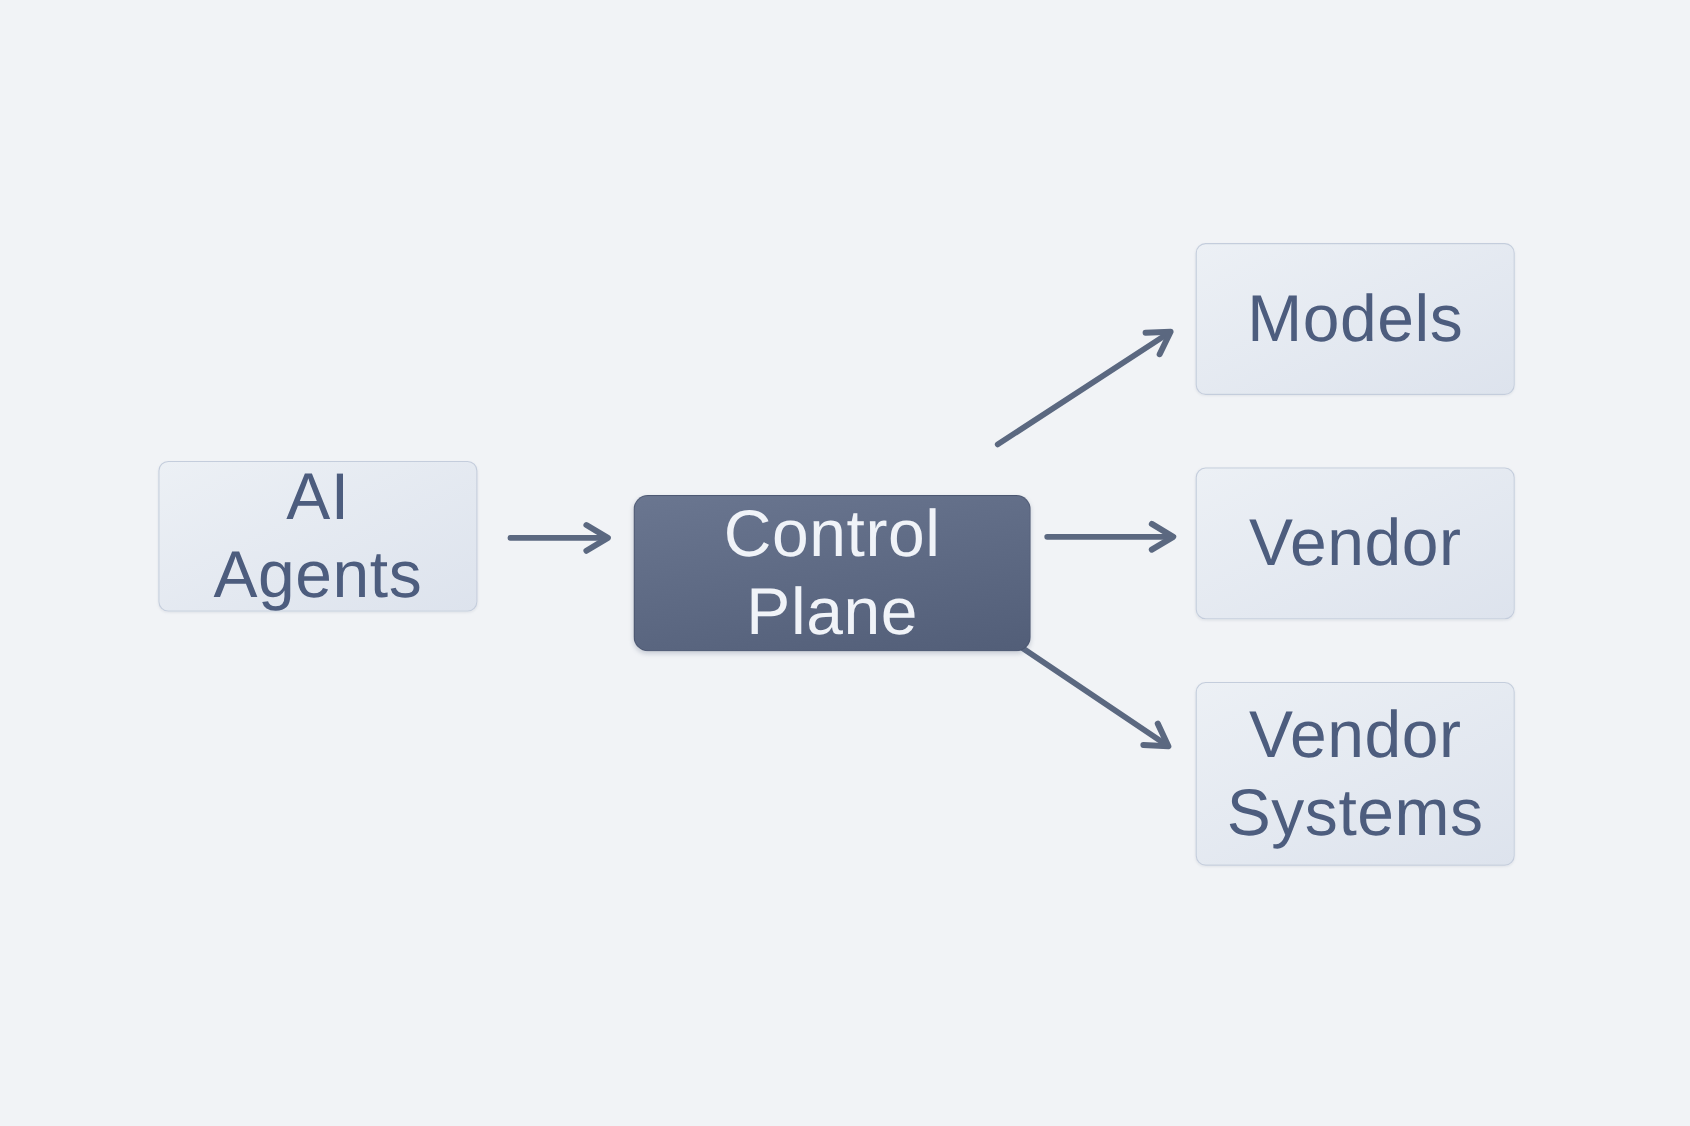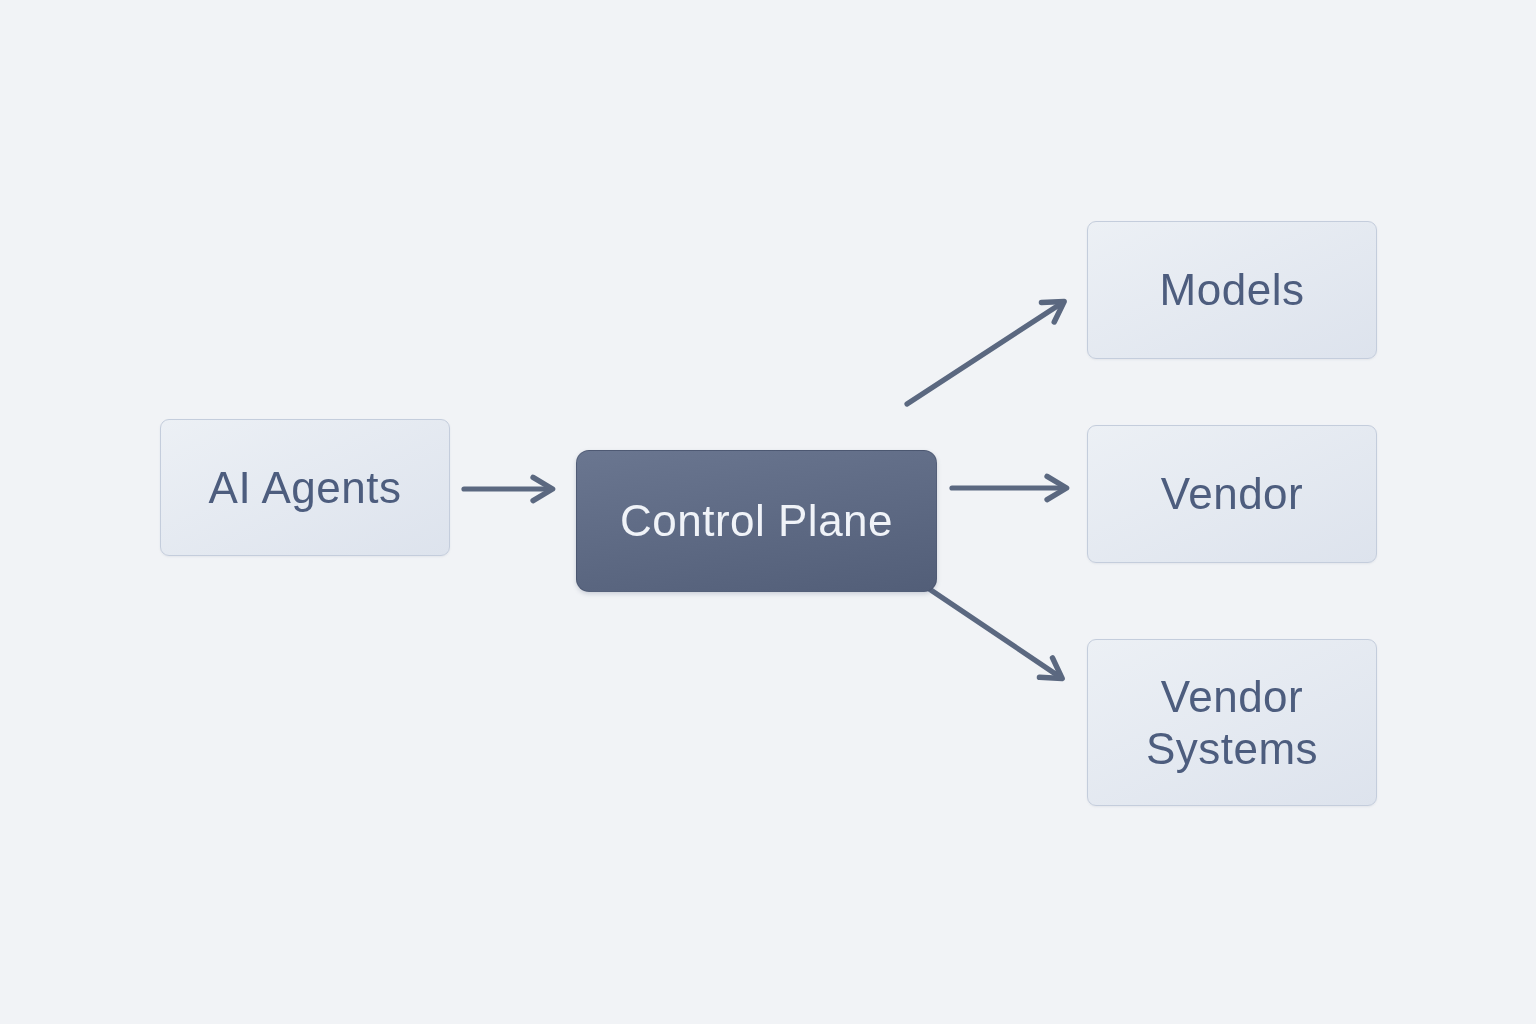--- a/index.html
+++ b/index.html
@@ -41,45 +41,45 @@
     stroke-linecap: round;
     stroke-linejoin: round;
   }
   .node {
     position: absolute;
     display: flex;
     align-items: center;
     justify-content: center;
     text-align: center;
     border-radius: 9px;
-    font-size: 44px;
+    font-size: 60px;
     font-weight: 500;
     letter-spacing: 0.5px;
     line-height: 1.18;
     padding: 8px 20px;
   }
   .node-light {
     background: linear-gradient(155deg, var(--node-light-from) 0%, var(--node-light-to) 100%);
     border: 1.5px solid var(--node-light-border);
     color: var(--node-light-text);
     box-shadow: 0 1px 2px rgba(120, 134, 160, 0.12);
   }
   .node-dark {
     background: linear-gradient(170deg, var(--node-dark-from) 0%, var(--node-dark-to) 100%);
     border: 1px solid rgba(70, 81, 106, 0.55);
     border-radius: 13px;
     color: var(--node-dark-text);
     box-shadow: 0 2px 4px rgba(90, 103, 130, 0.25);
     margin-top: 36px;
   }
-  #node-ai-agents       { left: 160px;  top: 419px; width: 290px; height: 137px; }
+  #node-ai-agents       { left: 144px;  top: 419px; width: 290px; height: 137px; }
   #node-control-plane   { left: 576px;  top: 414px; width: 361px; height: 142px; }
   #node-models          { left: 1087px; top: 221px; width: 290px; height: 138px; }
   #node-tools           { left: 1087px; top: 425px; width: 290px; height: 138px; }
-  #node-vendor-systems  { left: 1087px; top: 639px; width: 290px; height: 167px; justify-content: flex-end; }
+  #node-vendor-systems  { left: 1087px; top: 620px; width: 290px; height: 167px; justify-content: flex-end; }
 </style>
 </head>
 <body>
 
 <div class="canvas">
 
   <svg class="edges-layer" width="1536" height="1024" viewBox="0 0 1536 1024" xmlns="http://www.w3.org/2000/svg">
     <defs>
       <marker id="arrowhead" viewBox="0 0 12 12" refX="9" refY="6" markerWidth="6" markerHeight="6" orient="auto-start-reverse">
         <path class="arrowhead-path" d="M2.5,1.5 L10,6 L2.5,10.5" stroke-width="2.1"></path>

